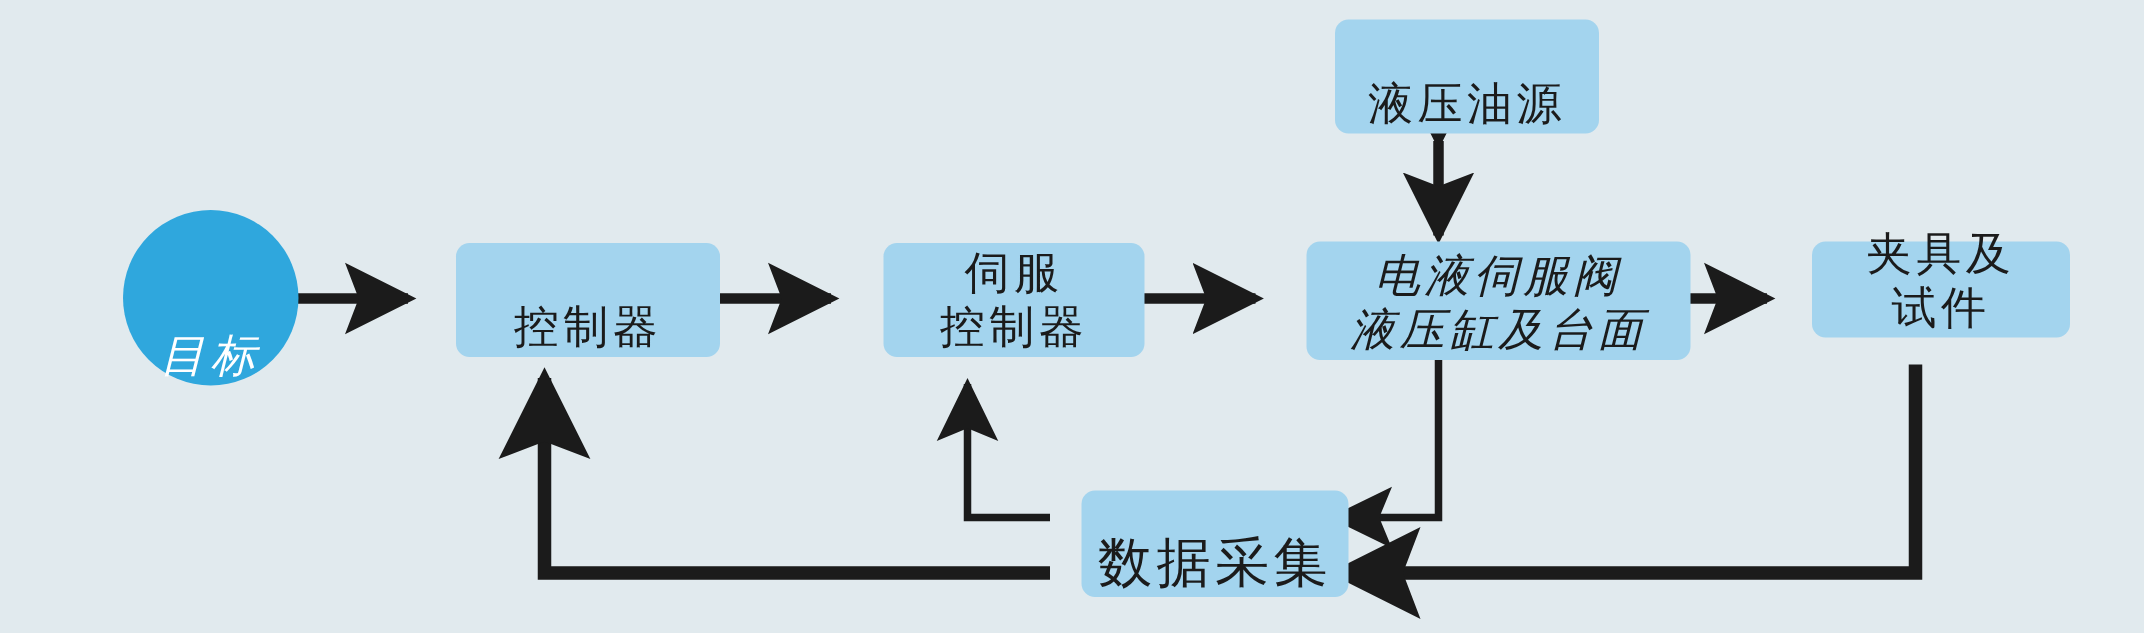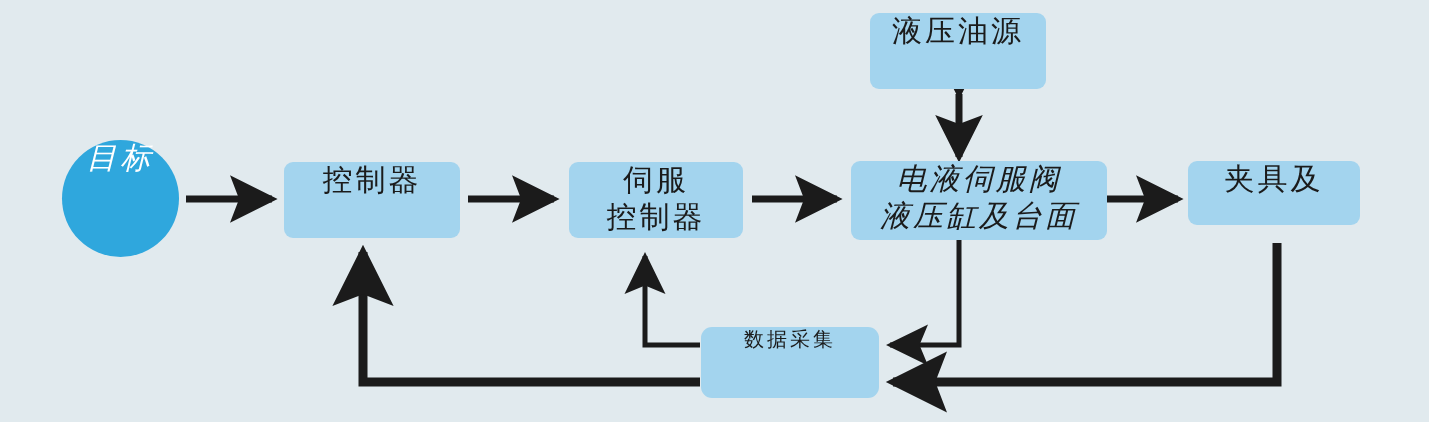--- a/index.html
+++ b/index.html
@@ -25,26 +25,27 @@
     top: 0;
     width: 1429px;
     height: 422px;
   }
   .node {
     position: absolute;
     box-sizing: border-box;
     display: flex;
     flex-direction: column;
     align-items: center;
-    justify-content: flex-start;
+    justify-content: flex-end;
     text-align: center;
     color: #1b1b1b;
     letter-spacing: 3px;
     line-height: 1.22;
     white-space: nowrap;
+    margin-left: 20px;
   }
   .box {
     background: #a3d4ee;
     border-radius: 9px;
     font-size: 30px;
   }
   .circle {
     background: #2fa7dd;
     border-radius: 50%;
     color: #ffffff;
@@ -119,19 +120,20 @@
     <span>液压油源</span>
   </div>
 
   <div class="node box" style="left:851px; top:161px; width:256px; height:79px;font-style:italic;">
     <span>电液伺服阀</span>
     <span class="line2">液压缸及台面</span>
   </div>
 
   <div class="node box" style="left:1188px; top:161px; width:172px; height:64px;">
     <span>夹具及</span>
+    <span class="line2">试件</span>
   </div>
 
-  <div class="node box" style="left:701px; top:327px; width:178px; height:71px; font-size:20px;border-radius:11px;">
+  <div class="node box" style="left:701px; top:327px; width:178px; height:71px; font-size:36px;">
     <span>数据采集</span>
   </div>
 
 </div>
 
 </body></html>

